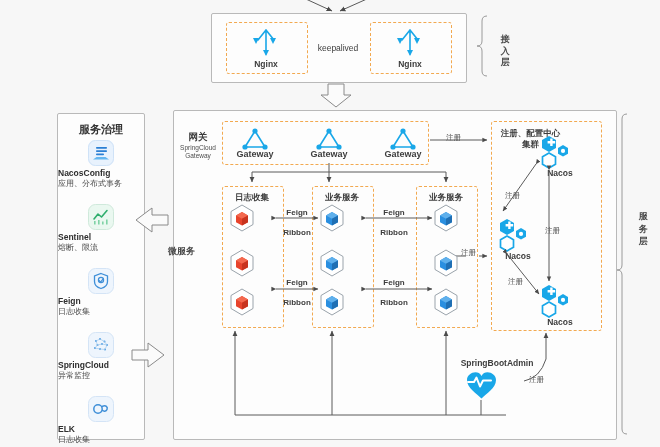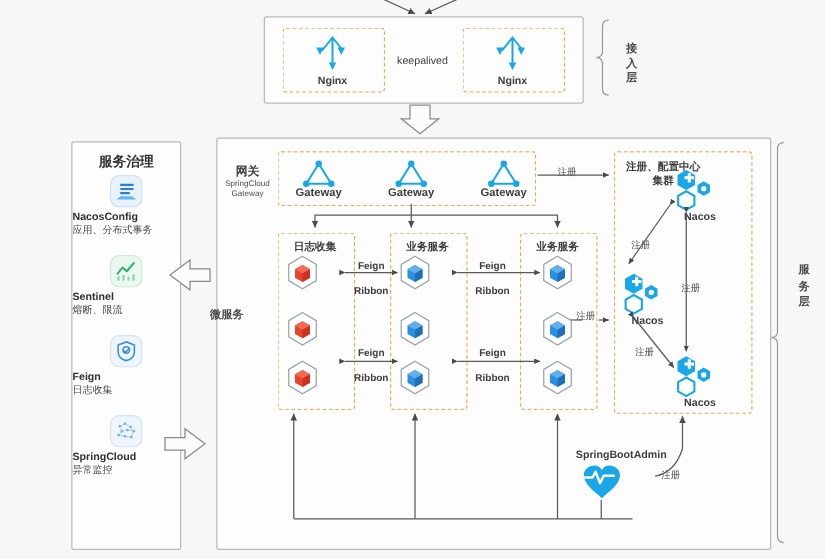--- a/index.html
+++ b/index.html
@@ -183,20 +183,31 @@
           <g stroke="#9fc9ec" stroke-width="0.7" fill="none">
             <path d="M8 9 L12 7 L16.5 9.5 L19 13 L14 12 L9.5 13 Z"></path>
             <path d="M9.5 13 L7 16 L12 17 L17 17.5 L19 13"></path>
           </g>
         </svg>
       </span>
       <div class="side-name">SpringCloud</div>
       <div class="side-desc">异常监控</div>
     </div>
 
+    <div class="side-item" style="top:282px;">
+      <span class="side-icon">
+        <svg viewBox="0 0 26 26" width="26" height="26">
+          <rect x="0.5" y="0.5" width="25" height="25" rx="7" fill="#eef5fd" stroke="#d4e4f6"></rect>
+          <circle cx="10" cy="13" r="4.2" fill="none" stroke="#3f8fd8" stroke-width="1.5"></circle>
+          <path d="M14 10.5 C18 8.5 20 11 19 13.5 C18.2 15.6 15.6 15.6 14.4 14.3" fill="none" stroke="#3f8fd8" stroke-width="1.5" stroke-linecap="round"></path>
+        </svg>
+      </span>
+      <div class="side-name">ELK</div>
+      <div class="side-desc">日志收集</div>
+    </div>
   </div>
 
   <svg class="layer">
     <defs>
       <marker id="ah" markerWidth="7" markerHeight="7" refX="5.4" refY="3" orient="auto">
         <path d="M0,0.4 L5.6,3 L0,5.6 z" fill="#4a4a4a"></path>
       </marker>
       <marker id="ahs" markerWidth="6" markerHeight="6" refX="4.6" refY="2.6" orient="auto">
         <path d="M0,0.4 L4.8,2.6 L0,4.8 z" fill="#4a4a4a"></path>
       </marker>

